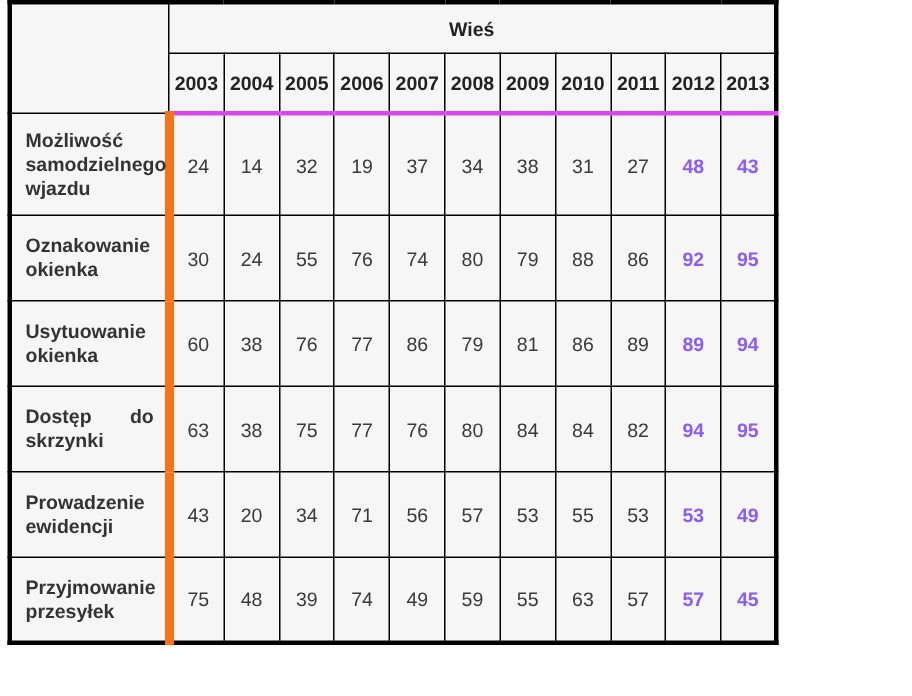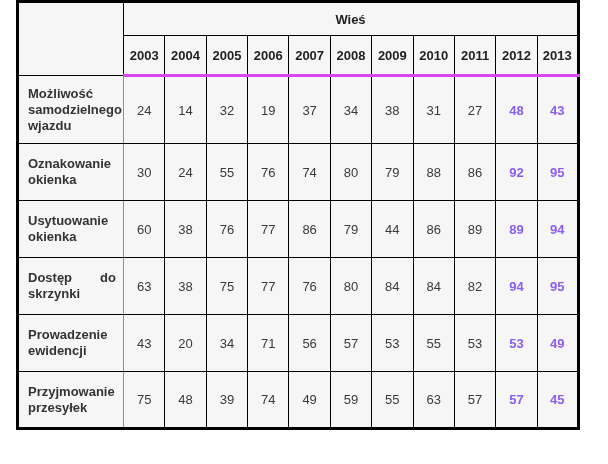--- a/index.html
+++ b/index.html
@@ -18,22 +18,22 @@
     margin: 6px 8px 9px 9px;
     font-size: 11.5px;
     font-style: italic;
     color: #3c3c3c;
     letter-spacing: 0.1px;
     white-space: nowrap;
   }
   table.main {
     border-collapse: collapse;
     table-layout: fixed;
-    margin-left: 16px;
-    width: 564px;
+    margin-left: 5px;
+    width: 514px;
     border: 3px solid #000;
   }
   table.main th, table.main td {
     border: 1px solid #000;
     box-sizing: border-box;
     background: #f6f6f6;
   }
   thead th {
     background: #fafa9b;
     font-size: 13px;
@@ -50,21 +50,21 @@
   tr.year-row th {
     height: 40px;
     border-bottom: 3px solid #d946ef;
   }
   tbody th.label-cell {
     text-align: justify;
     font-size: 13px;
     font-weight: bold;
     color: #333;
     padding: 6px 7px 6px 9px;
-    border-right: 1px solid #f97316;
+    border-right: 6px solid #f97316;
     line-height: 16px;
     vertical-align: middle;
     background: #f6f6f6;
   }
   tbody td.value {
     text-align: center;
     vertical-align: middle;
     font-size: 13px;
     color: #3a3a3a;
   }
@@ -130,21 +130,21 @@
           <td class="value bold">95</td>
         </tr>
         <tr>
           <th class="label-cell">Usytuowanie okienka</th>
           <td class="value">60</td>
           <td class="value">38</td>
           <td class="value">76</td>
           <td class="value">77</td>
           <td class="value">86</td>
           <td class="value">79</td>
-          <td class="value">44</td>
+          <td class="value">81</td>
           <td class="value">86</td>
           <td class="value">89</td>
           <td class="value bold">89</td>
           <td class="value bold">94</td>
         </tr>
         <tr>
           <th class="label-cell">Dostęp do skrzynki</th>
           <td class="value">63</td>
           <td class="value">38</td>
           <td class="value">75</td>

